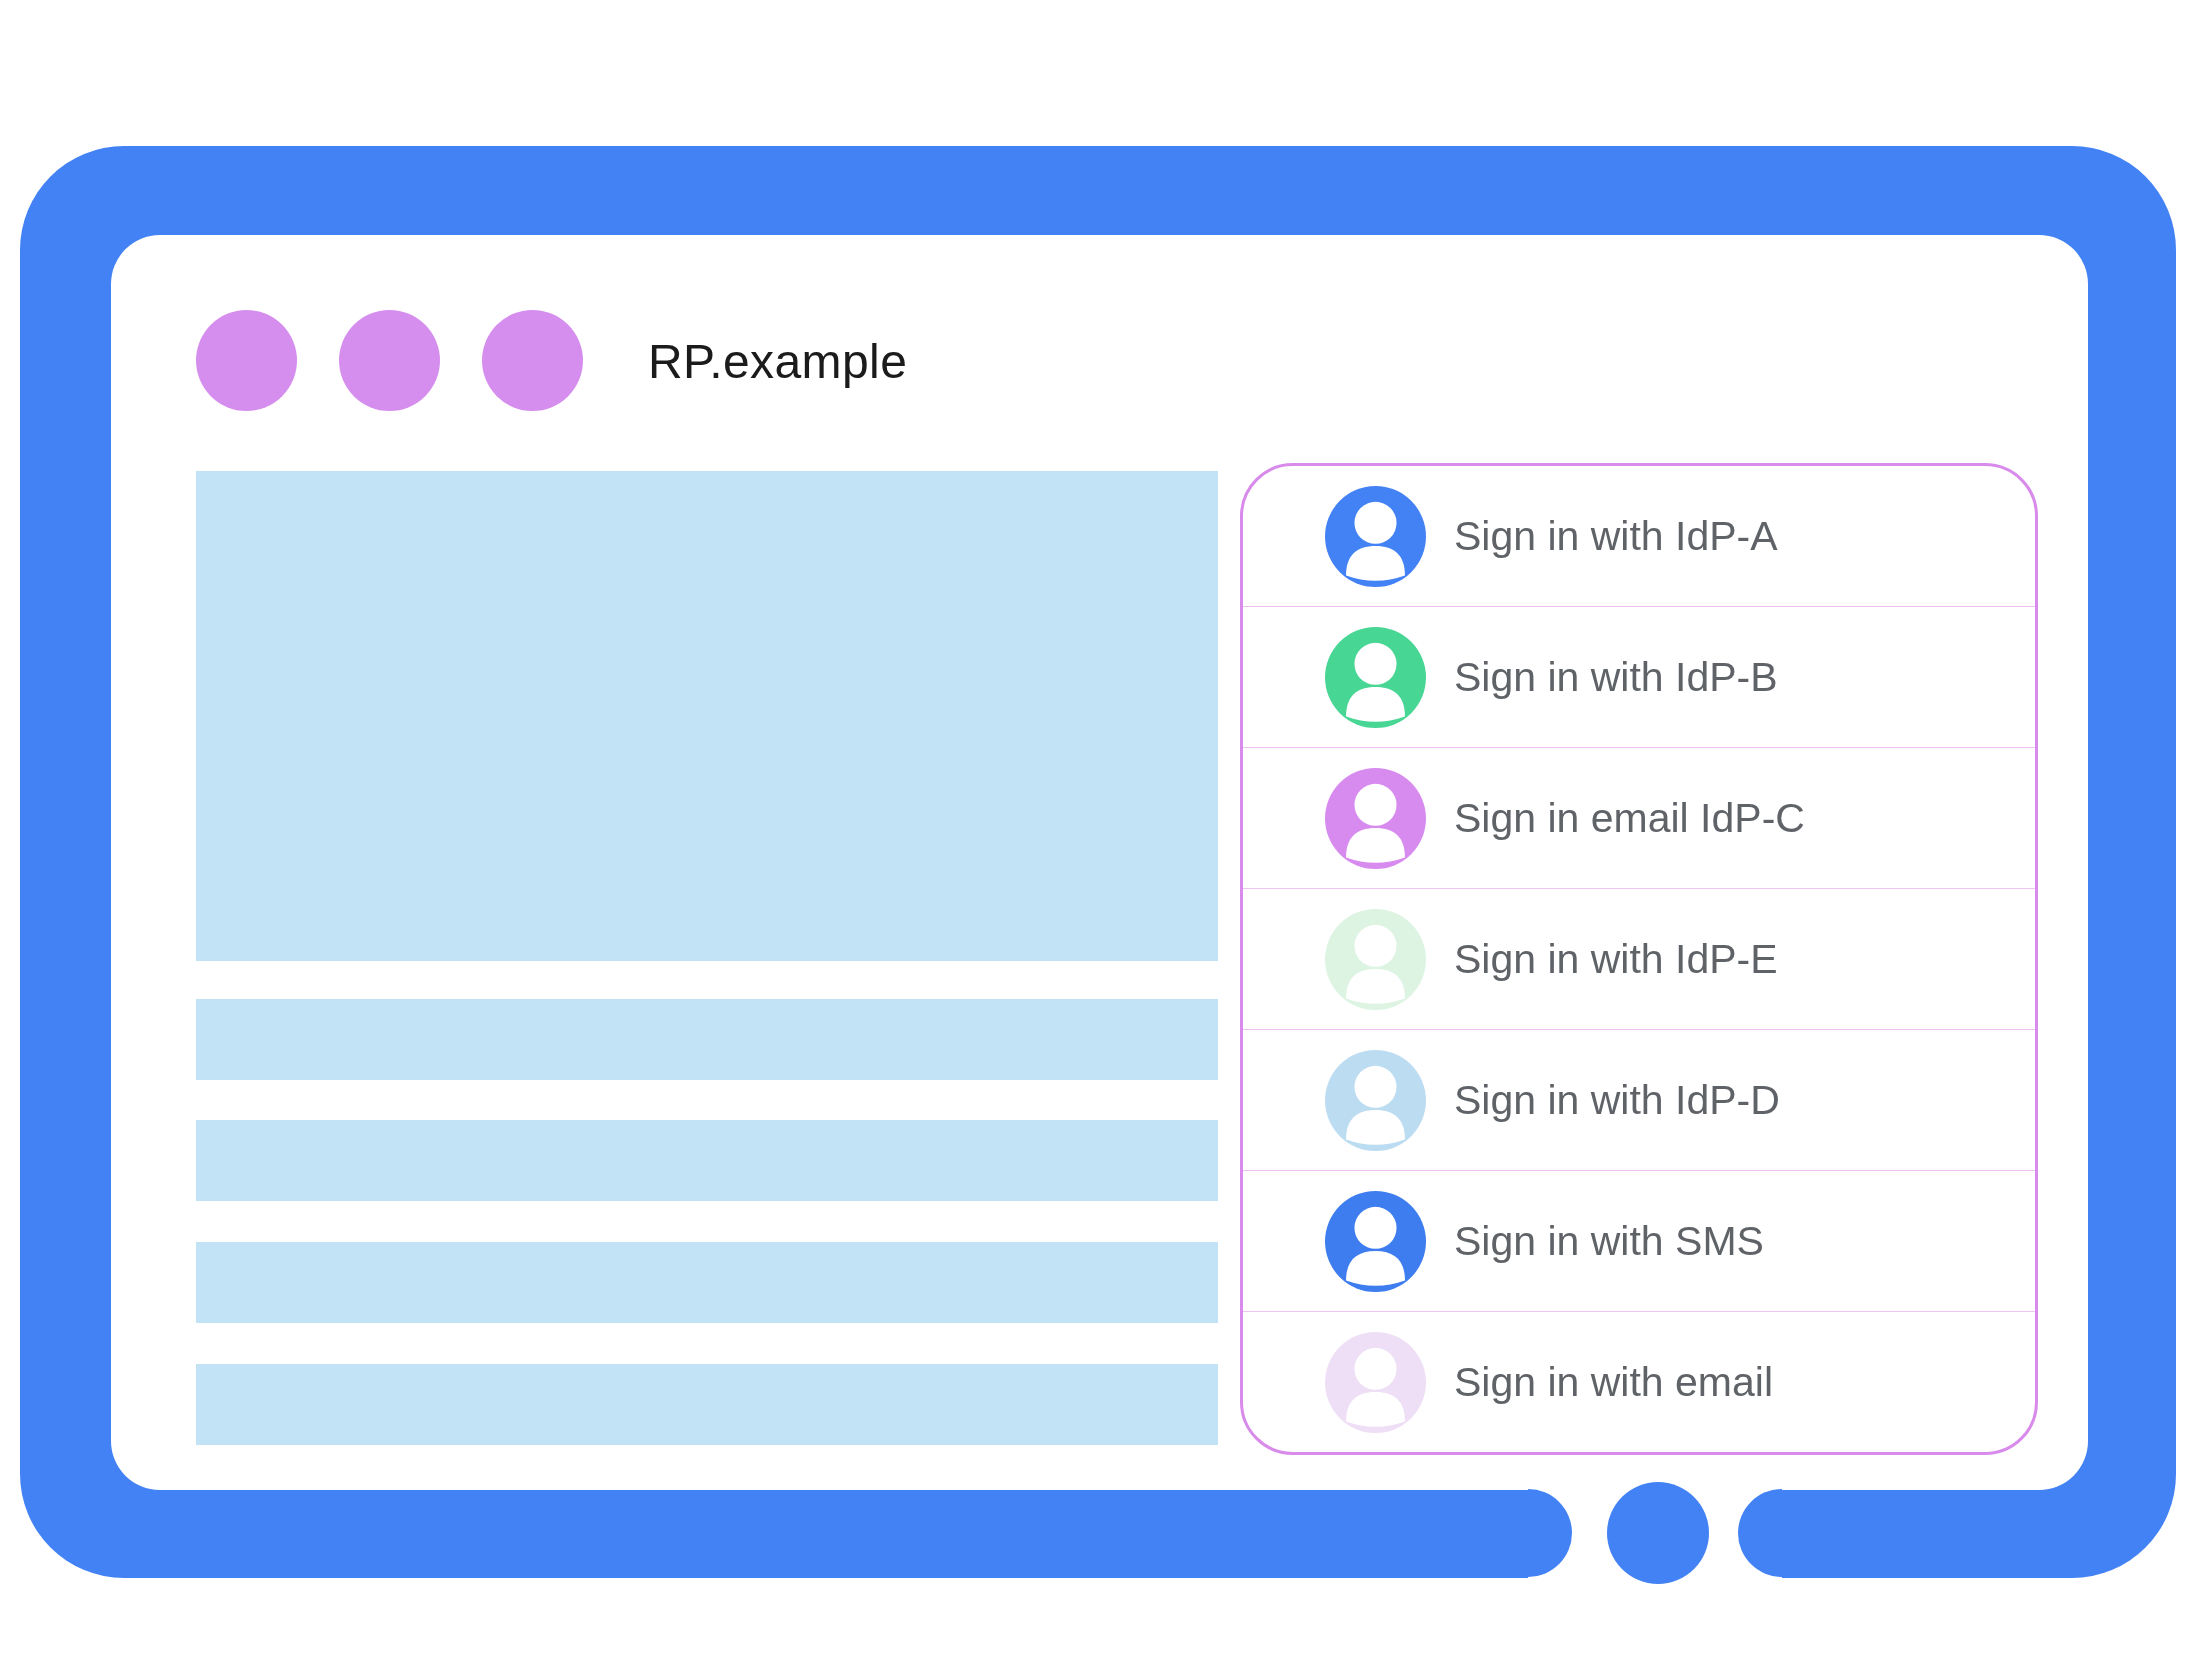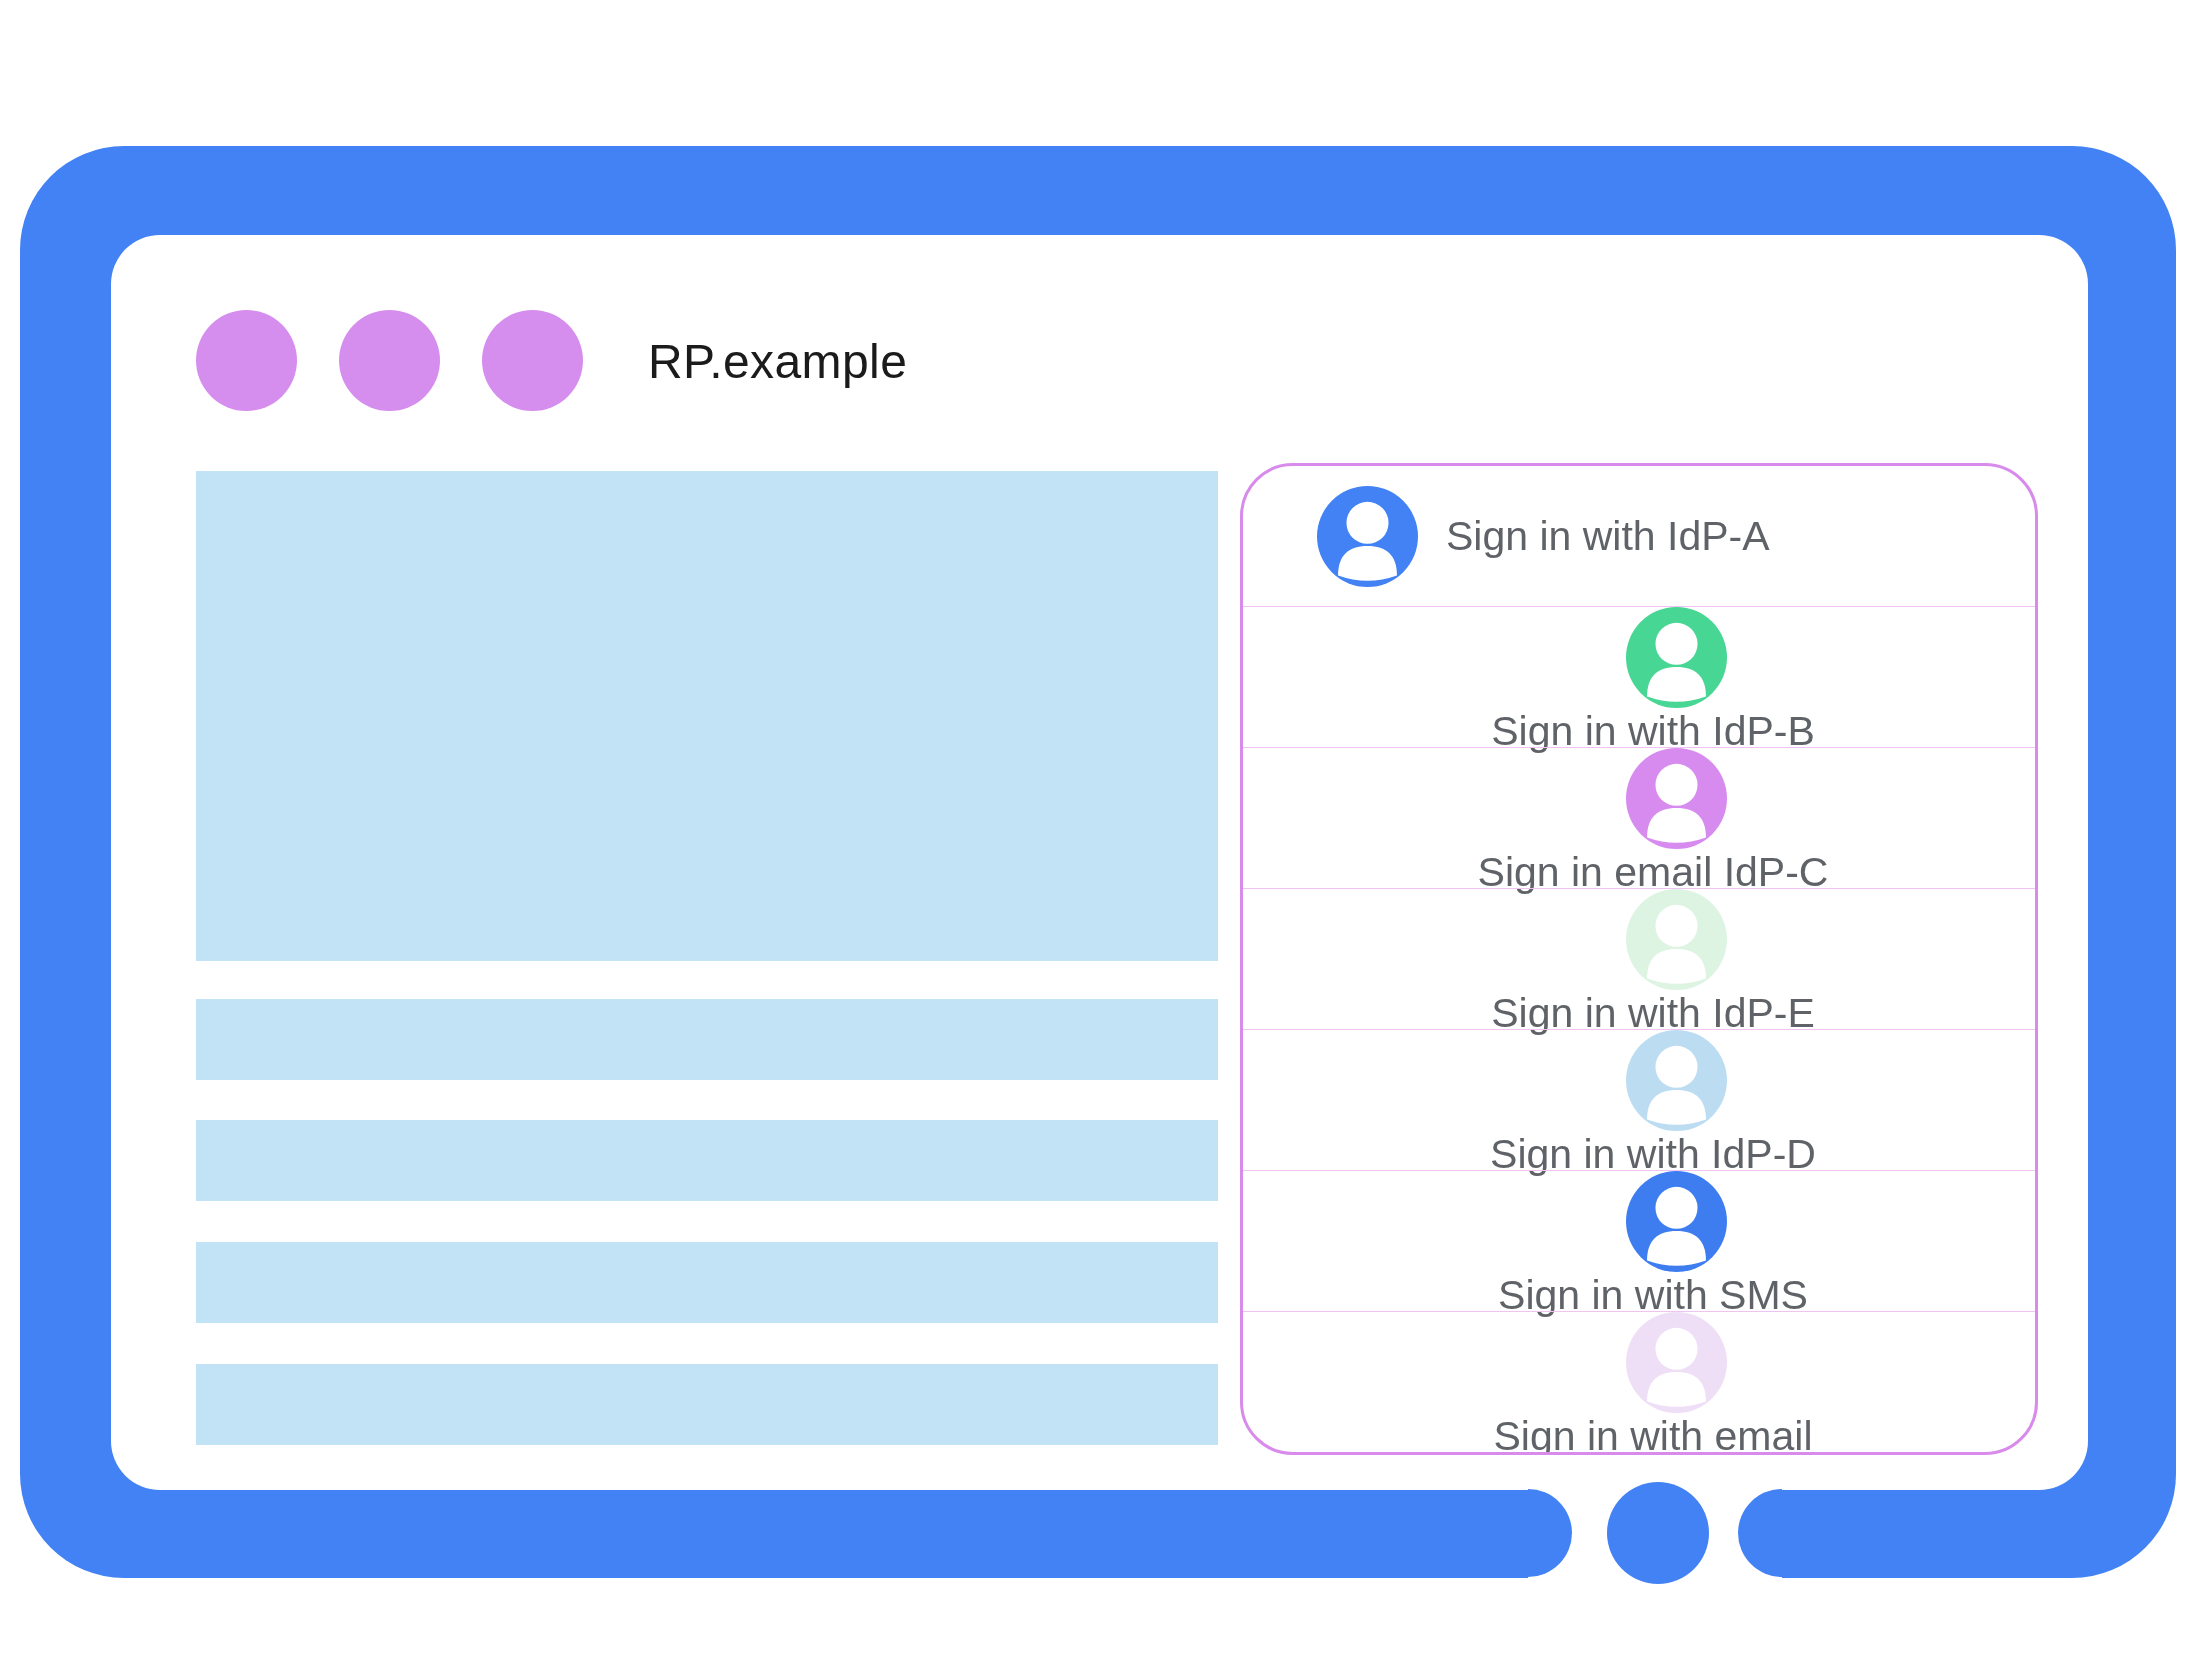--- a/index.html
+++ b/index.html
@@ -62,23 +62,23 @@
   .block.bar3{top:1205px;height:81px;}
   .block.bar4{top:1327px;height:81px;}
   
   .panel{
     position:absolute;left:1240px;top:426px;width:798px;height:992px;
     border:3.5px solid var(--panel-border);border-radius:53px;
     box-sizing:border-box;background:var(--page-white);
     display:flex;flex-direction:column;overflow:hidden;
   }
   .row{
-    flex:1;display:flex;align-items:center;min-height:0;
+    flex:1;display:flex;align-items:center;min-height:0;padding-left:8px;
   }
-  .row + .row{border-top:1.8px solid var(--panel-divider);flex-direction:column;}
+  .row + .row{border-top:1.8px solid var(--panel-divider);}
   .avatar{display:block;width:101px;height:101px;margin-left:74px;flex:0 0 auto;}
   .avatar svg{display:block;width:101px;height:101px;}
   .row-label{
     margin-left:28px;font-size:41px;font-weight:500;color:var(--label-gray);
     white-space:nowrap;
   }
 </style>
 </head>
 <body>
 

